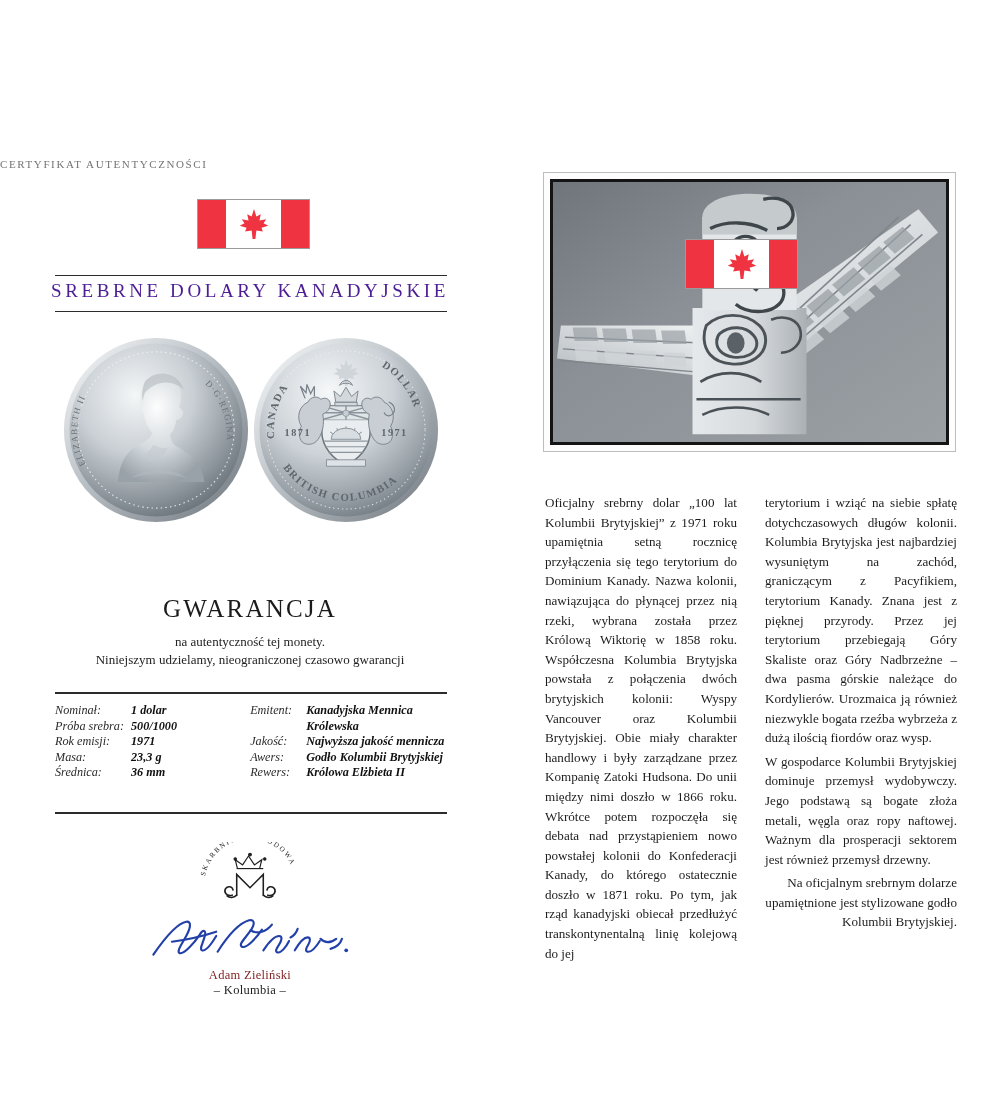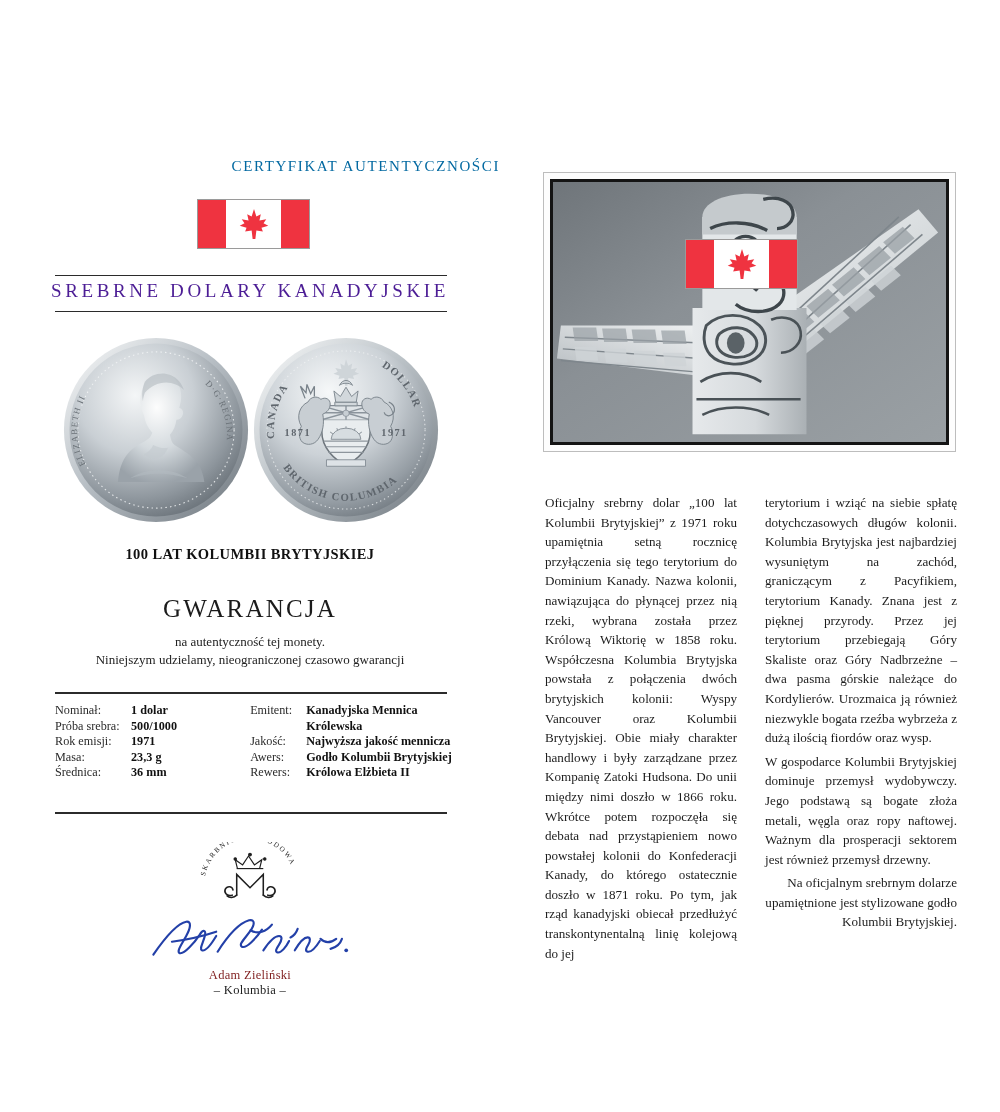--- a/index.html
+++ b/index.html
@@ -12,24 +12,24 @@
     position:relative;
     overflow:hidden;
   }
   .page{position:relative;width:1000px;height:1112px;}
 
   
   .left{position:absolute;left:0;top:0;width:500px;height:1112px;}
 
   .cert-title{
     position:absolute;left:0;top:158px;width:500px;
-    text-align:right;
-    font-size:15px;
+    text-align:left;
+    font-size:11px;
     letter-spacing:1.6px;
-    color:#0369a1;
+    color:#737373;
     font-family:"Liberation Serif","DejaVu Serif",serif;
   }
 
   
   .flag{position:relative;background:#ffffff;border:1px solid #9a9a9a;box-sizing:border-box;display:block;}
   .flag .band{position:absolute;top:0;bottom:0;background:#ef3340;}
   .flag .band.l{left:0;width:25%;}
   .flag .band.r{right:0;width:25%;}
   .flag .leafwrap{position:absolute;left:25%;right:25%;top:0;bottom:0;display:flex;align-items:center;justify-content:center;}
   .flag svg{display:block;}
@@ -67,21 +67,21 @@
     font-size:13px;line-height:17.5px;color:#222;
   }
 
   .spec-rule-top{left:55px;top:692px;width:392px;height:1.6px;}
   .spec-rule-bot{left:55px;top:812px;width:392px;height:1.6px;}
 
   .specs{position:absolute;left:55px;top:703px;width:400px;display:flex;}
   .spec-col{display:block;}
   .spec-col.one{width:200px;}
   .spec-col.two{width:210px;}
-  .spec-row{display:flex;align-items:center;line-height:15.6px;}
+  .spec-row{display:flex;align-items:center;line-height:15.6px;font-style:italic;}
   .spec-key{font-size:12.2px;color:#2a2a2a;}
   .spec-val{font-size:12.2px;font-weight:bold;color:#111;}
   .spec-col.one .spec-key{width:76px;}
   .spec-col.two .spec-key{width:56px;}
   .spec-sub{font-size:12.2px;font-weight:bold;color:#111;}
 
   
   .sigblock{position:absolute;left:0;top:842px;width:500px;text-align:center;}
   .mintlogo{width:120px;height:62px;margin:0 auto;position:relative;}
   .signature{width:215px;height:60px;margin:2px auto 0;}
@@ -248,21 +248,20 @@
             <text font-size="11.5" font-weight="bold"><textPath href="#arcCanada" startOffset="6%">CANADA</textPath></text>
             <text font-size="11.5" font-weight="bold"><textPath href="#arcDollar" startOffset="12%">DOLLAR</textPath></text>
             <text font-size="11.5" font-weight="bold"><textPath href="#arcBC" startOffset="14%">BRITISH COLUMBIA</textPath></text>
             <text x="34" y="106" font-size="11" font-weight="bold">1871</text>
             <text x="138" y="106" font-size="11" font-weight="bold">1971</text>
           </g>
         </svg>
       </div>
     </div>
 
-    <div class="coin-title">100 LAT KOLUMBII BRYTYJSKIEJ</div>
 
     <div class="gw-title">GWARANCJA</div>
 
     <div class="gw-text">
       <div>na autentyczność tej monety.</div>
       <div>Niniejszym udzielamy, nieograniczonej czasowo gwarancji</div>
     </div>
 
     <div class="rule spec-rule-top"></div>
 

